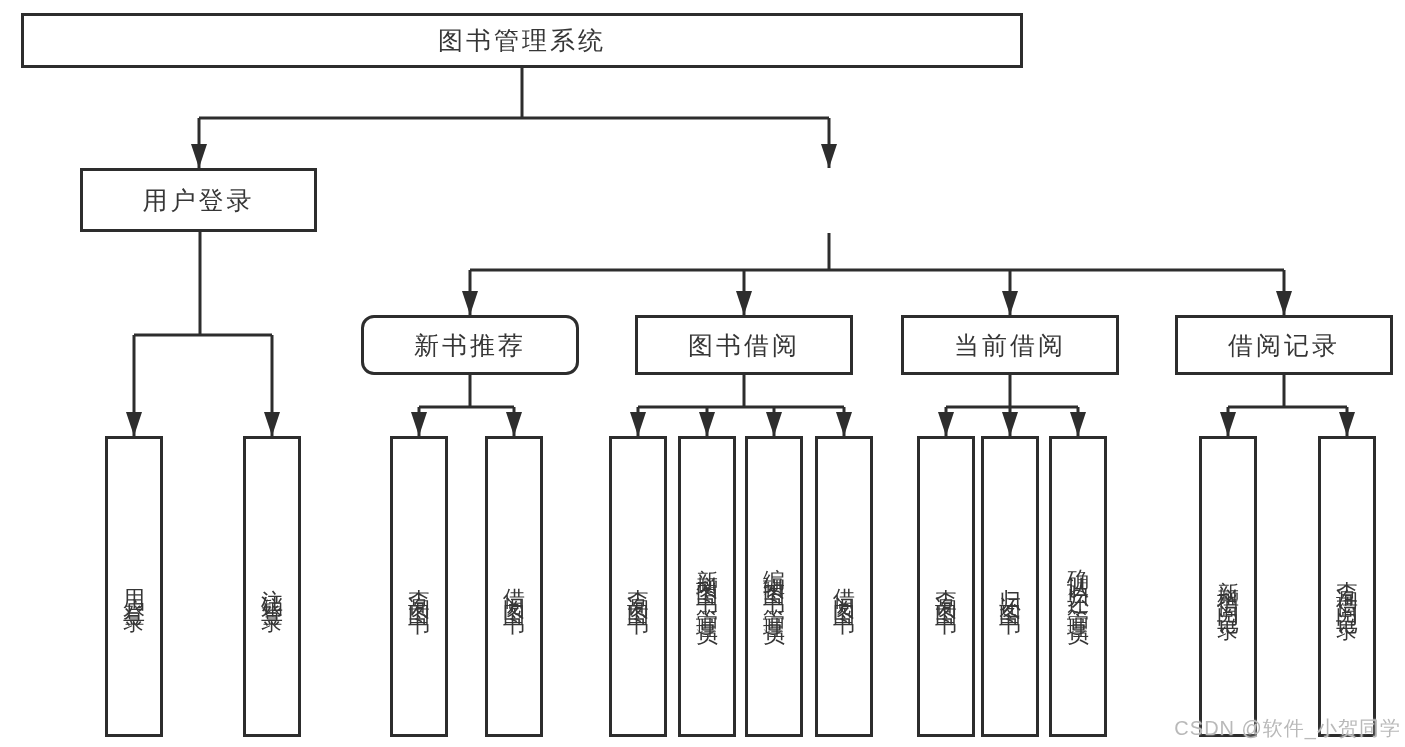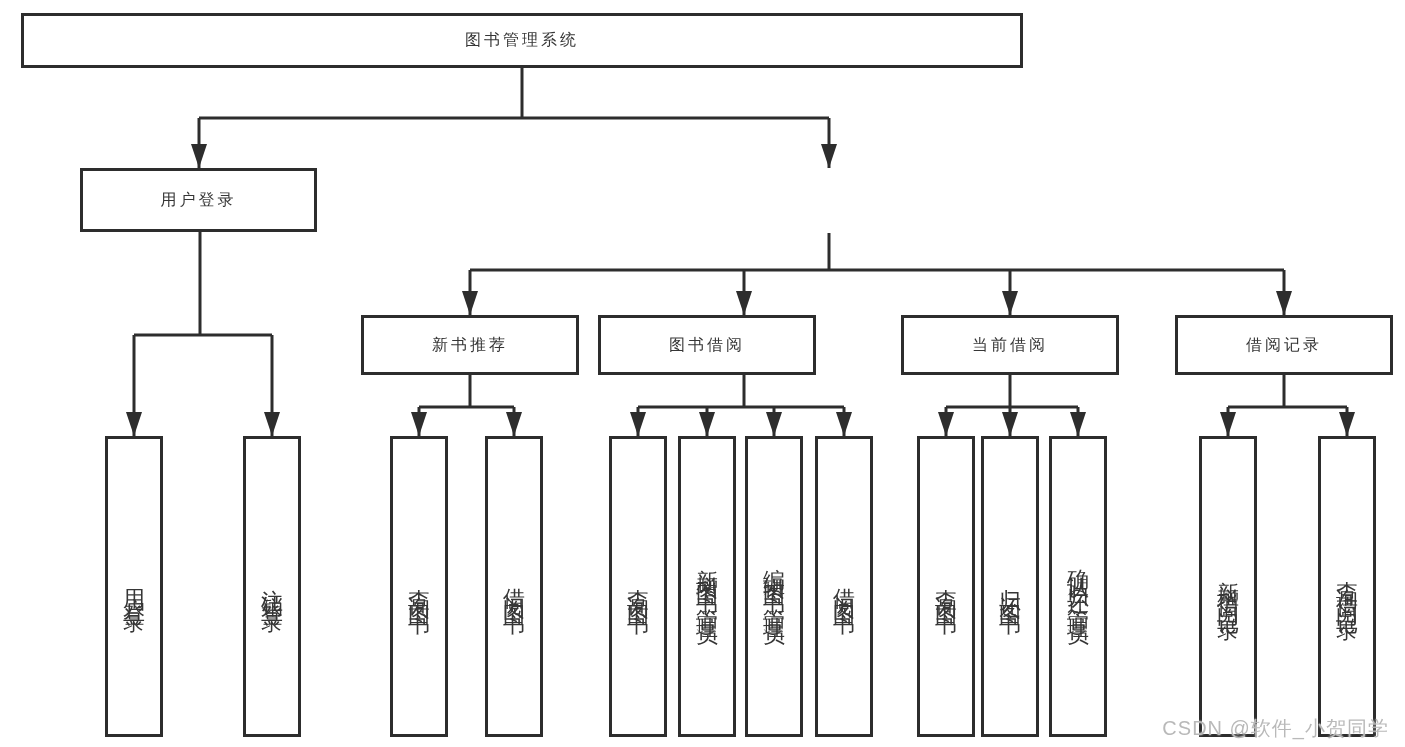--- a/index.html
+++ b/index.html
@@ -11,36 +11,36 @@
     overflow:hidden;
   }
   .connectors { position:absolute; left:0; top:0; width:1405px; height:747px; }
   .node {
     position:absolute;
     box-sizing:border-box;
     background:#ffffff;
     border:3px solid #2d2d2d;
     display:flex; align-items:center; justify-content:center;
     color:#363636;
-    font-size:16px;
+    font-size:25px;
     letter-spacing:3px;
     white-space:nowrap;
     z-index:2;
   }
   .node-v {
     writing-mode:vertical-rl;
     text-orientation:mixed;
     letter-spacing:8px;
     font-size:22px;
     line-height:1;
     white-space:normal;
   }
   .watermark {
     position:absolute;
-    right:16px; bottom:5px;
+    right:4px; bottom:5px;
     font-size:20px;
     color:#b9b9b9;
     letter-spacing:1px;
     z-index:3;
     text-shadow:0 0 2px #ffffff;
   }
 </style>
 </head>
 <body>
 
@@ -93,22 +93,22 @@
       <polyline points="1228,407 1347,407"></polyline>
       <line x1="1228" y1="407" x2="1228" y2="436" marker-end="url(#arrow)"></line>
       <line x1="1347" y1="407" x2="1347" y2="436" marker-end="url(#arrow)"></line>
     </g>
   </svg>
 
   <div class="node" style="left:21px; top:13px; width:1002px; height:55px;">图书管理系统</div>
 
   <div class="node" style="left:80px; top:168px; width:237px; height:64px;">用户登录</div>
 
-  <div class="node" style="left:361px; top:315px; width:218px; height:60px;">新书推荐</div>
-  <div class="node" style="left:598px; top:315px; width:218px; height:60px;">图书借阅</div>
+  <div class="node" style="left:361px; top:315px; width:218px; height:60px;border-radius:13px;">新书推荐</div>
+  <div class="node" style="left:635px; top:315px; width:218px; height:60px;">图书借阅</div>
   <div class="node" style="left:901px; top:315px; width:218px; height:60px;text-align:right;">当前借阅</div>
   <div class="node" style="left:1175px; top:315px; width:218px; height:60px;">借阅记录</div>
 
   <div class="node node-v" style="left:105px; top:436px; width:58px; height:301px;">用户登录</div>
   <div class="node node-v" style="left:243px; top:436px; width:58px; height:301px;">注销登录</div>
 
   <div class="node node-v" style="left:390px; top:436px; width:58px; height:301px;">查询图书</div>
   <div class="node node-v" style="left:485px; top:436px; width:58px; height:301px;">借阅图书</div>
 
   <div class="node node-v" style="left:609px; top:436px; width:58px; height:301px;">查询图书</div>

